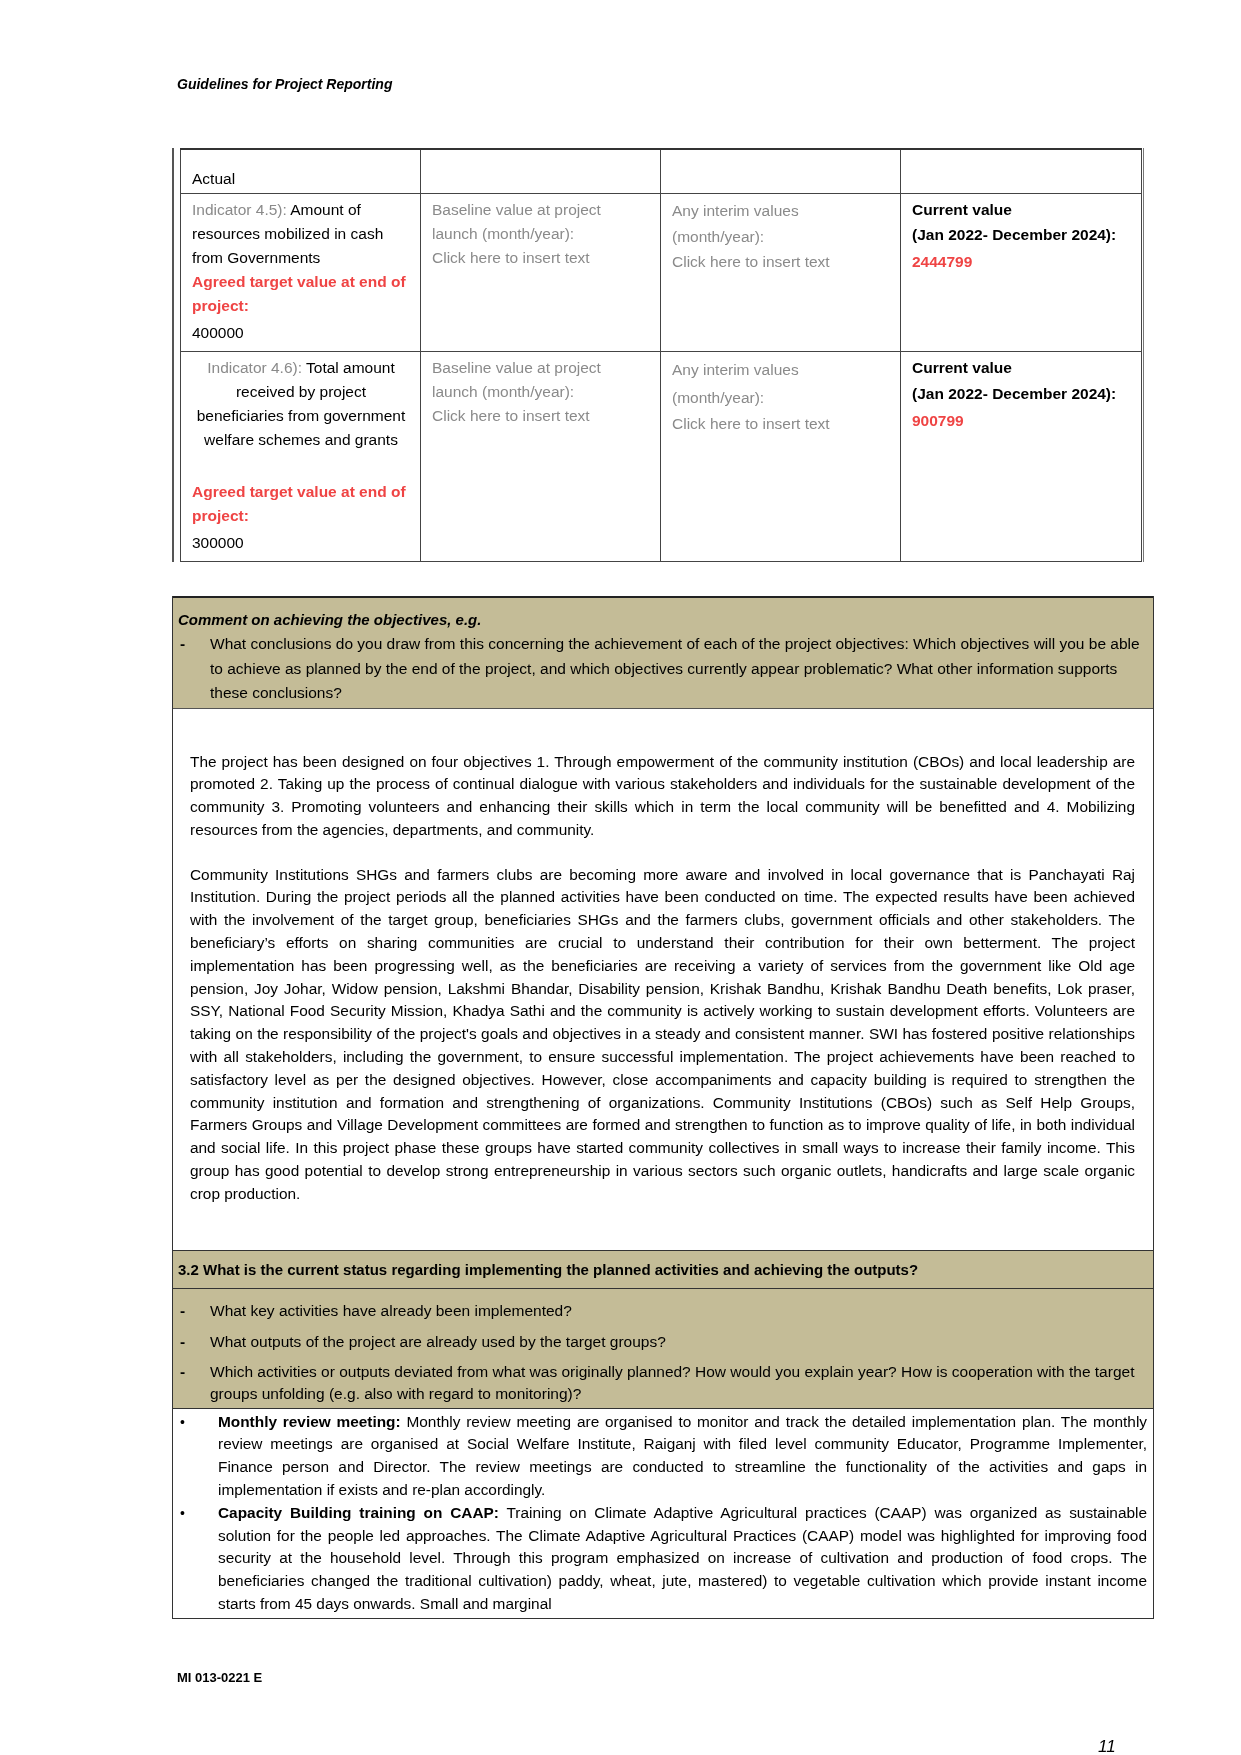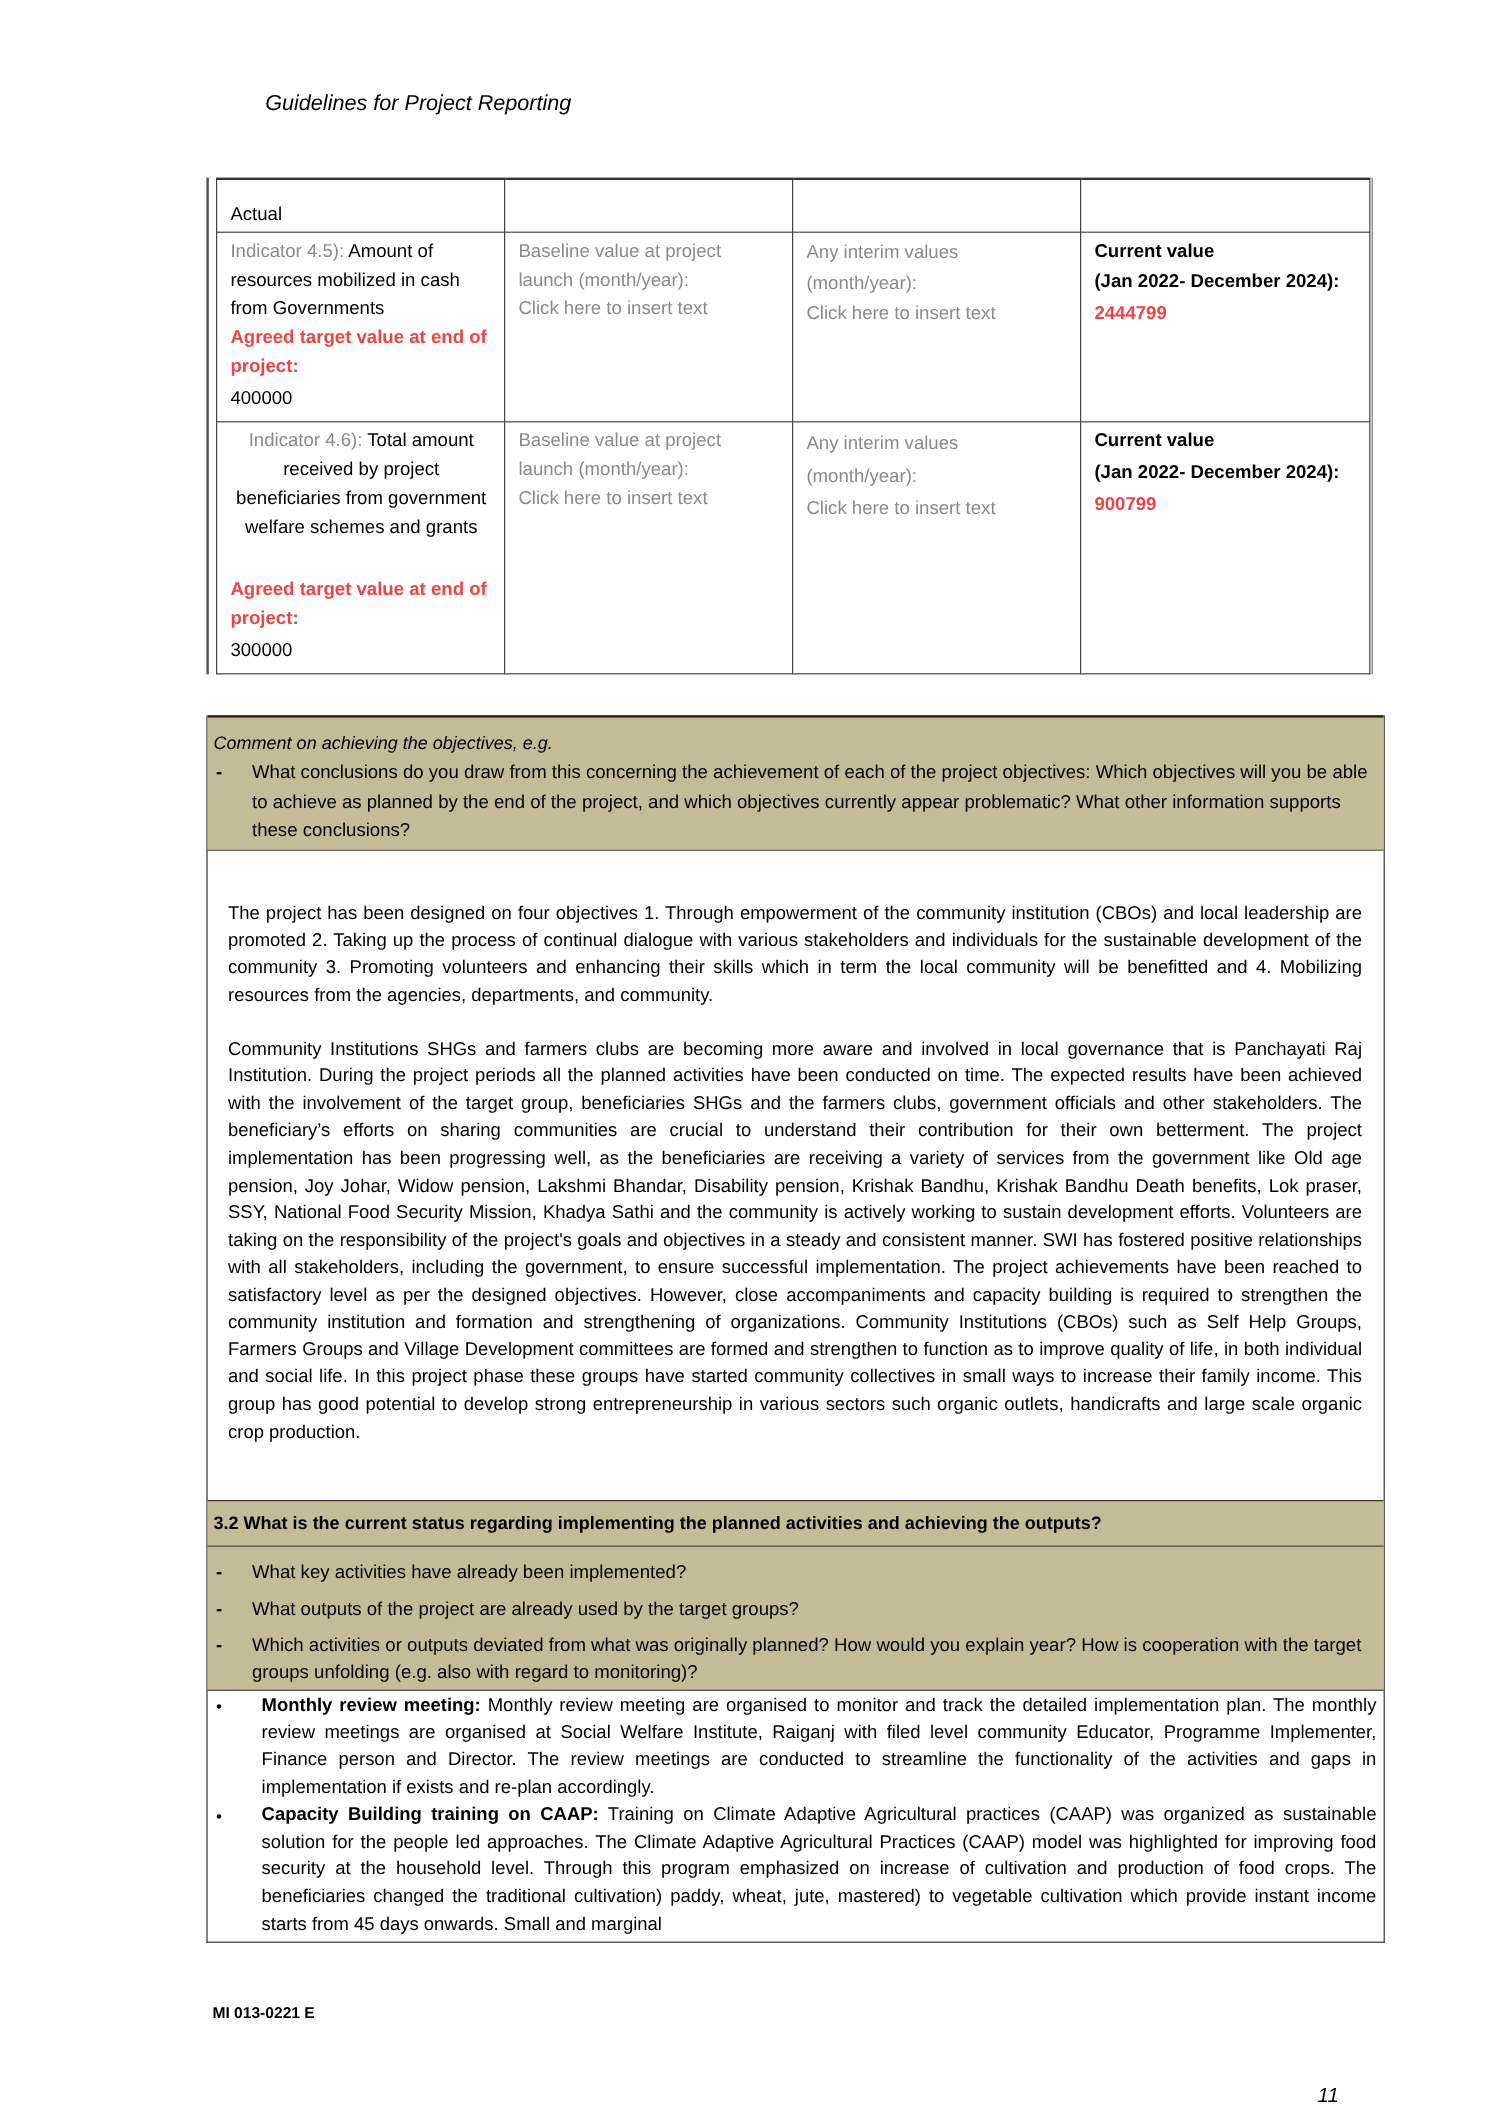--- a/index.html
+++ b/index.html
@@ -1,36 +1,36 @@
 <!DOCTYPE html>
 <html><head>
 <meta charset="utf-8">
 <style>
   html, body { margin: 0; padding: 0; background: #ffffff; }
   body { width: 1241px; height: 1755px; position: relative; overflow: hidden;
          font-family: "Liberation Sans", "DejaVu Sans", sans-serif; color: #000; }
-  .header-title { position: absolute; left: 177px; top: 76px; font-size: 18px; font-weight: normal; font-style: italic; margin-left: 44px; }
+  .header-title { position: absolute; left: 177px; top: 76px; font-size: 14px; font-weight: bold; font-style: italic; }
 
   
   .ind-wrap { position: absolute; left: 172px; top: 148px; width: 969px; border-left: 2px solid #555; border-right: 1px solid #777; }
   table.ind { border-collapse: collapse; width: 961px; margin-left: 6px; table-layout: fixed; }
   table.ind td { border: 1.5px solid #444; vertical-align: top; padding: 4px 10px 4px 11px; font-size: 15.5px; line-height: 24px; }
   table.ind tr.top td { border-top: 2.5px solid #333; height: 22px; padding-top: 17px; padding-bottom: 2px; }
   .grey { color: #8a8a8a; }
   .grey-b { color: #ef4444; font-weight: bold; }
   .bold { font-weight: bold; }
   .center { text-align: center; }
   .gap { height: 28px; }
   .l29 { line-height: 29px; }
 
   
   .frame { position: absolute; left: 172px; top: 596px; width: 980px; border: 1.5px solid #333; border-top: 0; }
   .shade { background: #c4bc97; }
   .comment-head { padding: 10px 6px 2px 5px; border-top: 2px solid #222; }
-  .comment-title { font-size: 15px; font-weight: normal; font-style: italic; line-height: 24px; }
+  .comment-title { font-size: 15px; font-weight: bold; font-style: italic; line-height: 24px; }
   .dash-item { display: flex; font-size: 15.5px; line-height: 24.5px; }
   .dash { width: 30px; padding-left: 2px; font-weight: bold; }
   .dash-text { flex: 1; }
   .body-text { padding: 30px 6px 10px 5px; font-size: 15.4px; line-height: 22.8px; text-align: justify; border-top: 1.5px solid #555; }
   .body-text p { margin: 12px; }
   .body-text p + p { margin-top: 22px; }
   .sec32-title { border-top: 1.5px solid #333; border-bottom: 1.5px solid #333; padding: 10px 17px 10px 5px; font-size: 15px; font-weight: bold; }
   .sec32-list { padding: 10px 6px 3px 5px; }
   .sec32-list .dash-item { line-height: 24px; margin-bottom: 7px; }
   .sec32-list .dash-item:last-child { margin-bottom: 0; }

